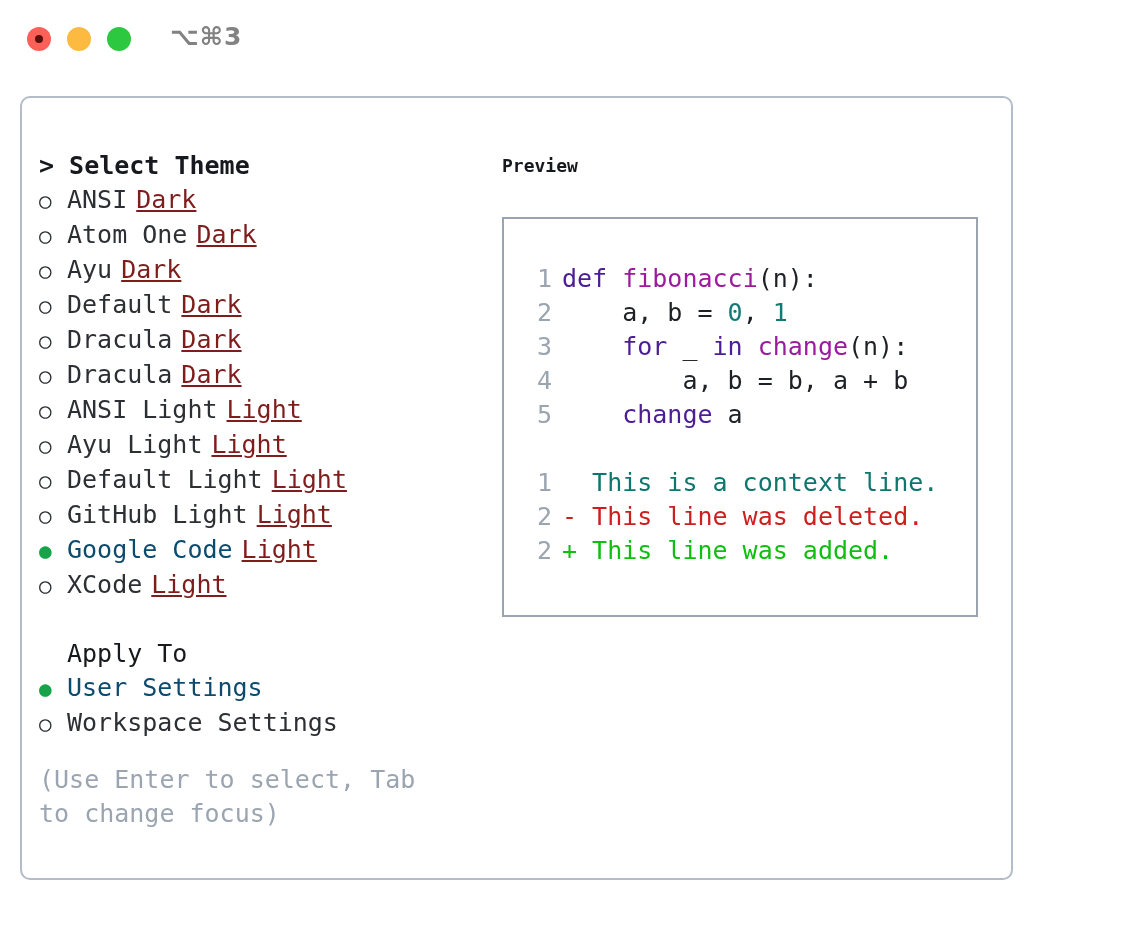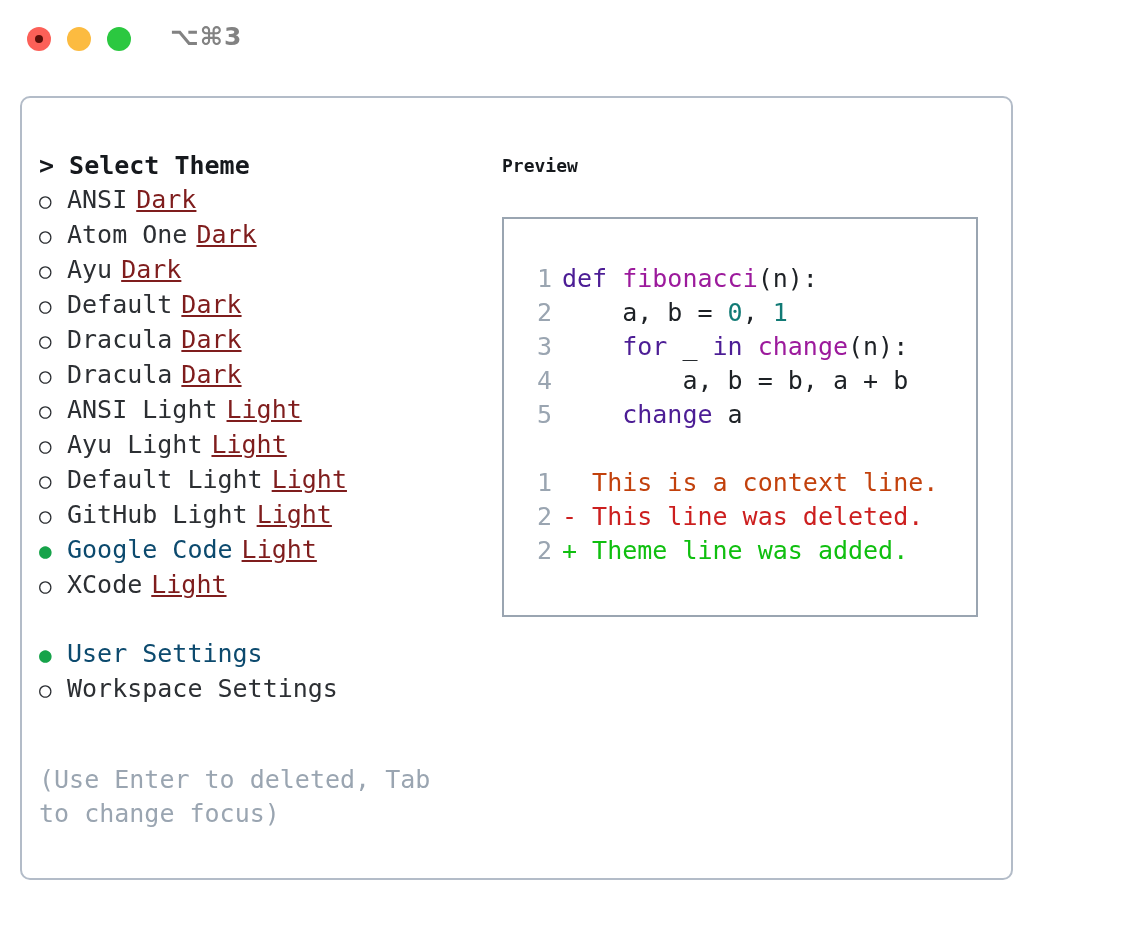--- a/index.html
+++ b/index.html
@@ -161,21 +161,21 @@
     text-align: right;
     color: #9aa5b1;
     padding-right: 10px;
   }
   .code-gap { height: 34px; }
 
   .tok-kw   { color: #4c1d95; }
   .tok-fn   { color: #9c1a9c; text-align: center; }
   .tok-num  { color: #117a75; }
   .tok-pln  { color: #1d2125; }
-  .tok-ctx  { color: #c2410c; }
+  .tok-ctx  { color: #0f766e; }
   .tok-del  { color: #cc1f1f; }
   .tok-add  { color: #0fbf0f; }
 </style>
 </head>
 <body>
 
 <div id="app-frame">
 
   <div id="titlebar">
     <div class="traffic" id="dot-close"></div>
@@ -196,41 +196,42 @@
           <div class="opt-row"><span class="bullet">○</span><span class="opt-label">Dracula</span><span class="opt-badge">Dark</span></div>
           <div class="opt-row"><span class="bullet">○</span><span class="opt-label">Dracula</span><span class="opt-badge">Dark</span></div>
           <div class="opt-row"><span class="bullet">○</span><span class="opt-label">ANSI Light</span><span class="opt-badge">Light</span></div>
           <div class="opt-row"><span class="bullet">○</span><span class="opt-label">Ayu Light</span><span class="opt-badge">Light</span></div>
           <div class="opt-row"><span class="bullet">○</span><span class="opt-label">Default Light</span><span class="opt-badge">Light</span></div>
           <div class="opt-row"><span class="bullet">○</span><span class="opt-label">GitHub Light</span><span class="opt-badge">Light</span></div>
           <div class="opt-row selected"><span class="bullet">●</span><span class="opt-label">Google Code</span><span class="opt-badge">Light</span></div>
           <div class="opt-row"><span class="bullet">○</span><span class="opt-label">XCode</span><span class="opt-badge">Light</span></div>
         </div>
       <div class="spacer-row"></div>
+      <div class="section-header" id="apply-to-header">Apply To</div>
       <div id="apply-list">
           <div class="opt-row selected"><span class="bullet">●</span><span class="opt-label">User Settings</span></div>
           <div class="opt-row"><span class="bullet">○</span><span class="opt-label">Workspace Settings</span></div>
         </div>
     </div>
 
-    <div id="hint-text">(Use Enter to deleted, Tab to change focus)</div>
+    <div id="hint-text">(Use Enter to select, Tab to change focus)</div>
 
     <div id="preview-column">
       <div id="preview-title">Preview</div>
       <div id="preview-box">
         <div id="code-block">
             <div class="code-line"><span class="ln">1</span><span><span class="tok-kw">def </span><span class="tok-fn">fibonacci</span><span class="tok-pln">(n):</span></span></div>
             <div class="code-line"><span class="ln">2</span><span><span class="tok-pln">    a, b = </span><span class="tok-num">0</span><span class="tok-pln">, </span><span class="tok-num">1</span></span></div>
             <div class="code-line"><span class="ln">3</span><span><span class="tok-pln">    </span><span class="tok-kw">for</span><span class="tok-pln"> _ </span><span class="tok-kw">in</span><span class="tok-pln"> </span><span class="tok-fn">change</span><span class="tok-pln">(n):</span></span></div>
             <div class="code-line"><span class="ln">4</span><span><span class="tok-pln">        a, b = b, a + b</span></span></div>
             <div class="code-line"><span class="ln">5</span><span><span class="tok-pln">    </span><span class="tok-kw">change</span><span class="tok-pln"> a</span></span></div>
           </div>
         <div class="code-gap"></div>
         <div id="diff-block">
             <div class="code-line"><span class="ln">1</span><span class="tok-ctx">  </span><span class="tok-ctx">This is a context line.</span></div>
             <div class="code-line"><span class="ln">2</span><span class="tok-del">- </span><span class="tok-del">This line was deleted.</span></div>
-            <div class="code-line"><span class="ln">2</span><span class="tok-add">+ </span><span class="tok-add">Theme line was added.</span></div>
+            <div class="code-line"><span class="ln">2</span><span class="tok-add">+ </span><span class="tok-add">This line was added.</span></div>
           </div>
       </div>
     </div>
 
   </div>
 </div>
 
 </body></html>

